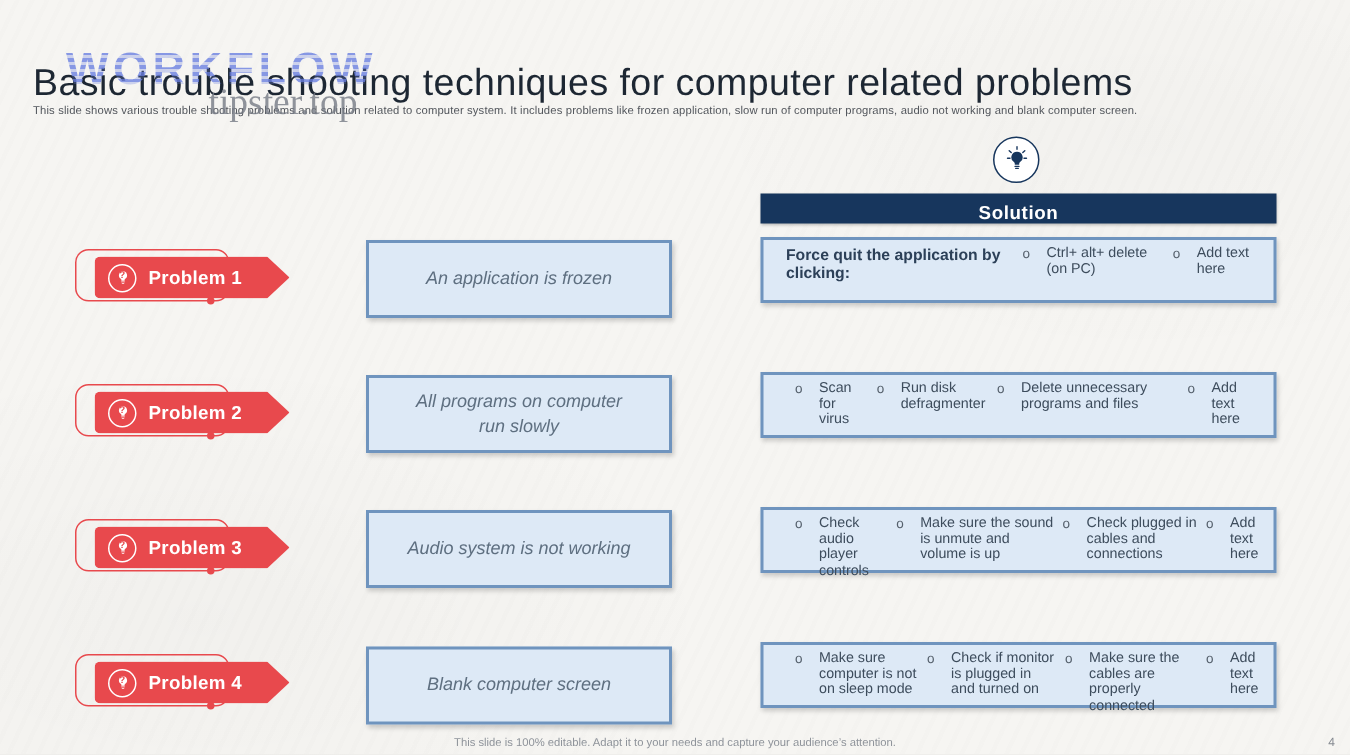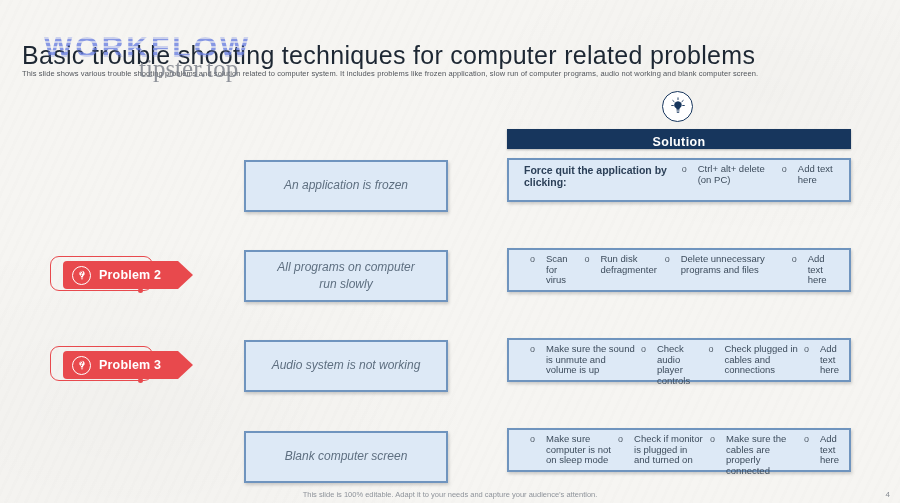--- a/index.html
+++ b/index.html
@@ -115,20 +115,35 @@
       <path d="M12 6a5.6 5.6 0 0 0-3.1 10.3c.55.37.9.97.9 1.63v1h4.4v-1c0-.66.35-1.26.9-1.63A5.6 5.6 0 0 0 12 6z"></path>
       <rect x="9.4" y="20" width="5.2" height="1.3" rx="0.6"></rect>
       <rect x="10" y="22" width="4" height="1.2" rx="0.6"></rect>
     </svg>
   </div>
 
   <div class="solution-bar">
     <span>Solution</span>
   </div>
 
+  <div class="badge" style="top:165px">
+    <div class="badge-outline"></div>
+    <div class="badge-dot"></div>
+    <div class="badge-arrow">
+      <span class="badge-bulb">
+        <svg viewBox="0 0 24 28" fill="currentColor">
+            <path d="M12 4a6.5 6.5 0 0 0-3.6 11.9c.6.4 1 1.1 1 1.8v1.3h5.2v-1.3c0-.7.4-1.4 1-1.8A6.5 6.5 0 0 0 12 4z"></path>
+            <rect x="9" y="20.2" width="6" height="1.5" rx="0.7"></rect>
+            <rect x="9.8" y="22.6" width="4.4" height="1.4" rx="0.7"></rect>
+          </svg>
+        <span class="q">?</span>
+      </span>
+      <span class="badge-label">Problem 1</span>
+    </div>
+  </div>
   <div class="pbox" style="top:160px">
     <span>An application is frozen</span>
   </div>
   <div class="sbox" style="top:158px">
     <div class="sol-title">Force quit the application by clicking:</div>
     <div class="sol-item">
         <span>Ctrl+ alt+ delete (on PC)</span>
       </div>
     <div class="sol-item">
         <span>Add text here</span>
@@ -181,33 +196,48 @@
         <span class="q">?</span>
       </span>
       <span class="badge-label">Problem 3</span>
     </div>
   </div>
   <div class="pbox" style="top:340px">
     <span>Audio system is not working</span>
   </div>
   <div class="sbox" style="top:338px">
     <div class="sol-item">
+        <span>Check audio player controls</span>
+      </div>
+    <div class="sol-item">
         <span>Make sure the sound is unmute and volume is up</span>
       </div>
     <div class="sol-item">
-        <span>Check audio player controls</span>
-      </div>
-    <div class="sol-item">
         <span>Check plugged in cables and connections</span>
       </div>
     <div class="sol-item">
         <span>Add text here</span>
       </div>
   </div>
 
+  <div class="badge" style="top:435px">
+    <div class="badge-outline"></div>
+    <div class="badge-dot"></div>
+    <div class="badge-arrow">
+      <span class="badge-bulb">
+        <svg viewBox="0 0 24 28" fill="currentColor">
+            <path d="M12 4a6.5 6.5 0 0 0-3.6 11.9c.6.4 1 1.1 1 1.8v1.3h5.2v-1.3c0-.7.4-1.4 1-1.8A6.5 6.5 0 0 0 12 4z"></path>
+            <rect x="9" y="20.2" width="6" height="1.5" rx="0.7"></rect>
+            <rect x="9.8" y="22.6" width="4.4" height="1.4" rx="0.7"></rect>
+          </svg>
+        <span class="q">?</span>
+      </span>
+      <span class="badge-label">Problem 4</span>
+    </div>
+  </div>
   <div class="pbox" style="top:431px">
     <span>Blank computer screen</span>
   </div>
   <div class="sbox" style="top:428px">
     <div class="sol-item">
         <span>Make sure computer is not on sleep mode</span>
       </div>
     <div class="sol-item">
         <span>Check if monitor is plugged in and turned on</span>
       </div>

